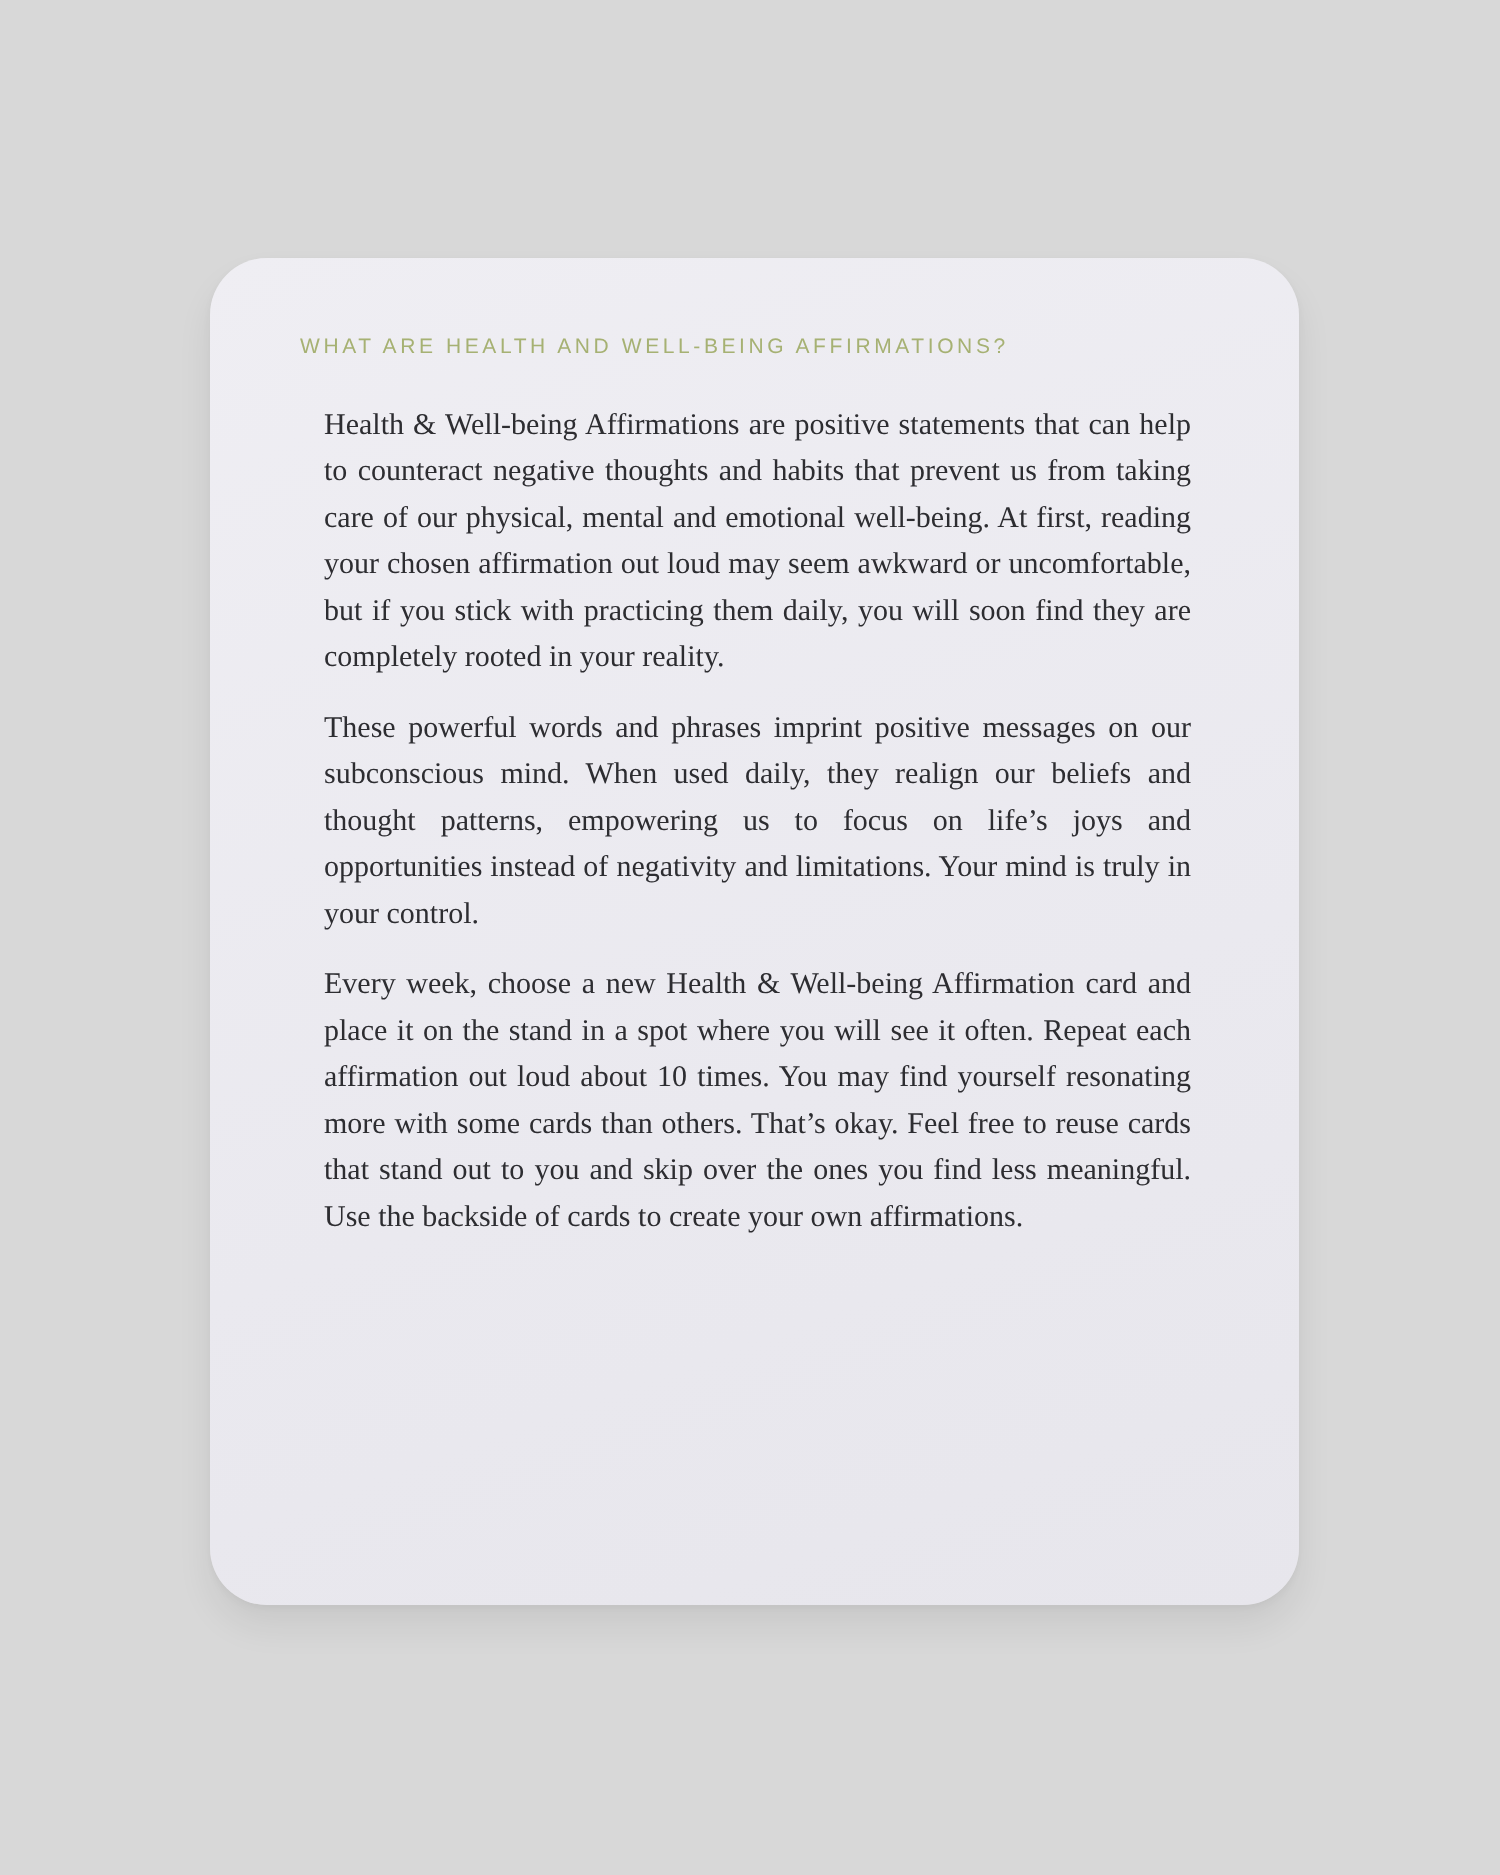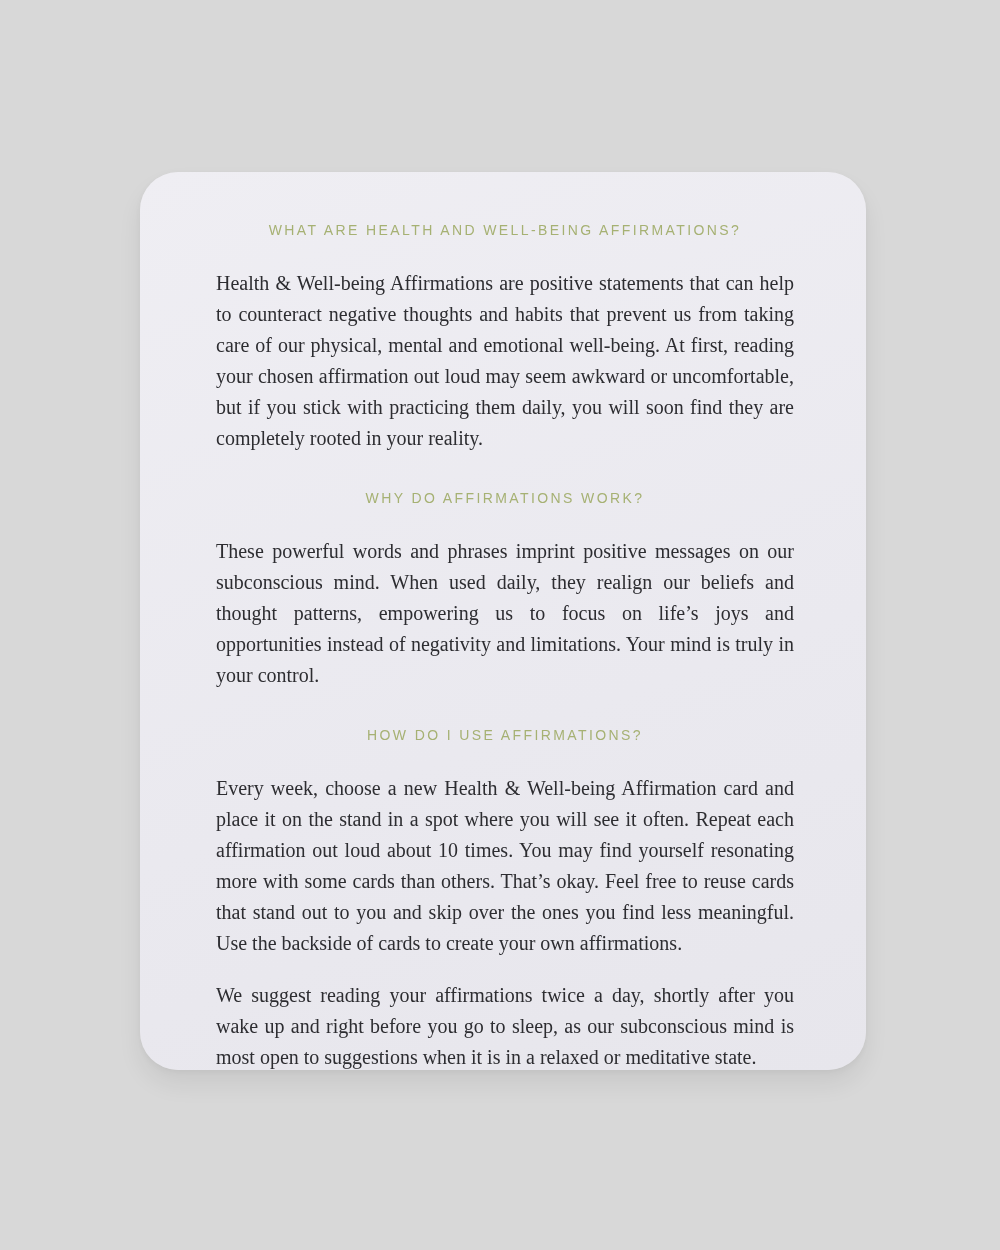--- a/index.html
+++ b/index.html
@@ -26,21 +26,20 @@
     padding: 48px 56px 30px 60px;
     box-shadow: 0 14px 24px rgba(0,0,0,0.07), 0 2px 6px rgba(0,0,0,0.04);
   }
   .section-heading {
     font-family: "Liberation Sans", sans-serif;
     font-size: 14px;
     line-height: 20px;
     font-weight: 400;
     letter-spacing: 2.4px;
     color: #a6b173;
-    text-align: center;
     margin: 34px 0 28px 0;
     white-space: nowrap;
   }
   .section-heading.first {
     margin-top: 0;
   }
   .section-body {
     font-family: "Liberation Serif", serif;
     font-size: 20px;
     line-height: 31px;
@@ -54,21 +53,18 @@
   }
 </style>
 </head>
 <body>
 
 <div class="card">
 
   <h2 class="section-heading first">WHAT ARE HEALTH AND WELL-BEING AFFIRMATIONS?</h2>
   <p class="section-body">Health &amp; Well-being Affirmations are positive statements that can help to counteract negative thoughts and habits that prevent us from taking care of our physical, mental and emotional well-being. At first, reading your chosen affirmation out loud may seem awkward or uncomfortable, but if you stick with practicing them daily, you will soon find they are completely rooted in your reality.</p>
 
-  <h2 class="section-heading">WHY DO AFFIRMATIONS WORK?</h2>
   <p class="section-body">These powerful words and phrases imprint positive messages on our subconscious mind. When used daily, they realign our beliefs and thought patterns, empowering us to focus on life’s joys and opportunities instead of negativity and limitations. Your mind is truly in your control.</p>
 
-  <h2 class="section-heading">HOW DO I USE AFFIRMATIONS?</h2>
   <p class="section-body">Every week, choose a new Health &amp; Well-being Affirmation card and place it on the stand in a spot where you will see it often. Repeat each affirmation out loud about 10 times. You may find yourself resonating more with some cards than others. That’s okay. Feel free to reuse cards that stand out to you and skip over the ones you find less meaningful. Use the backside of cards to create your own affirmations.</p>
 
-  <p class="section-body standalone">We suggest reading your affirmations twice a day, shortly after you wake up and right before you go to sleep, as our subconscious mind is most open to suggestions when it is in a relaxed or meditative state.</p>
 
 </div>
 
 </body></html>

